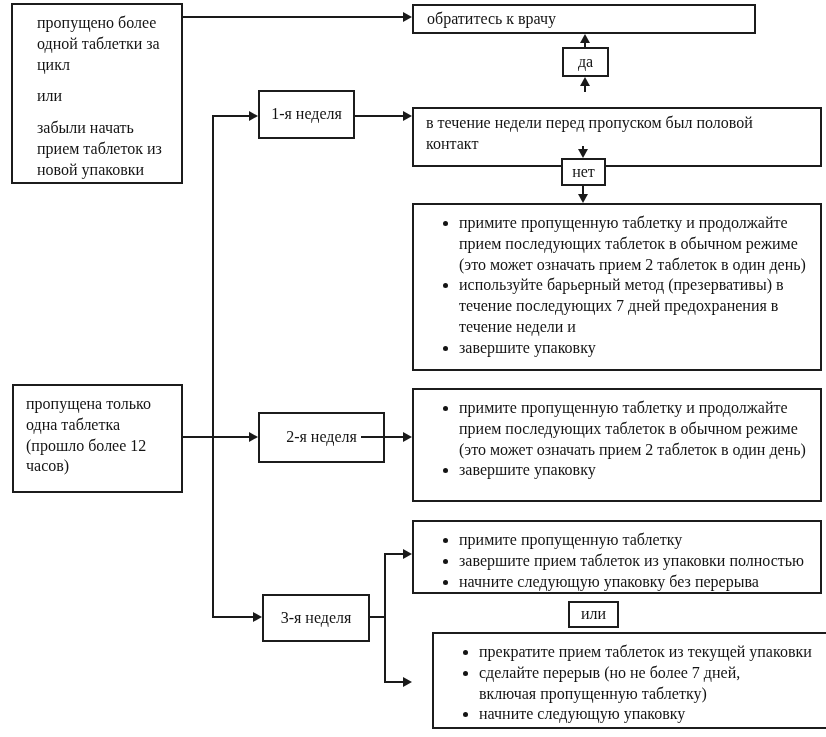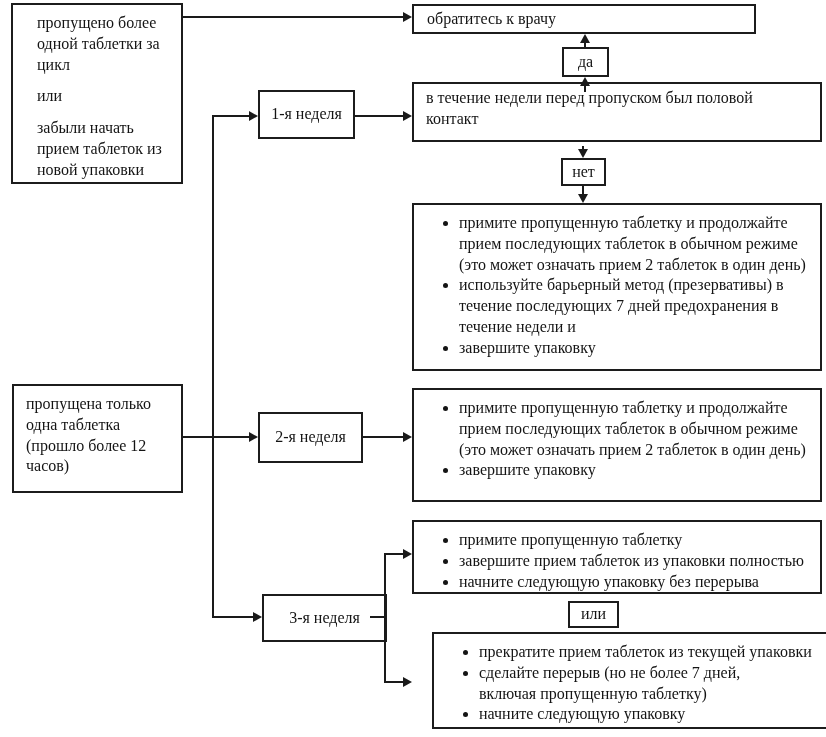--- a/index.html
+++ b/index.html
@@ -94,52 +94,52 @@
   </div>
 
   <div class="box tag" style="left:562px; top:47px; width:47px; height:30px;">
     <span>да</span>
   </div>
 
   <div class="box center" style="left:258px; top:90px; width:97px; height:49px;">
     <span>1-я неделя</span>
   </div>
 
-  <div class="box question" style="left:412px; top:82px; width:410px; height:60px;">
+  <div class="box question" style="left:412px; top:107px; width:410px; height:60px;">
     <span>в течение недели перед пропуском был половой контакт</span>
   </div>
 
   <div class="box tag" style="left:561px; top:158px; width:45px; height:28px;">
     <span>нет</span>
   </div>
 
   <div class="box" id="box-e" style="left:412px; top:203px; width:410px; height:168px;">
     <ul>
       <li class="list-item">примите пропущенную таблетку и продолжайте прием последующих таблеток в обычном режиме (это может означать прием 2 таблеток в один день)</li>
       <li class="list-item">используйте барьерный метод (презервативы) в течение последующих 7 дней предохранения в течение недели и</li>
       <li class="list-item">завершите упаковку</li>
     </ul>
   </div>
 
   <div class="box para-box" style="left:12px; top:384px; width:171px; height:109px;">
     <p>пропущена только одна таблетка (прошло более 12 часов)</p>
   </div>
 
-  <div class="box center" style="left:258px; top:412px; width:105px; height:51px;text-align:center;">
+  <div class="box center" style="left:258px; top:412px; width:127px; height:51px;text-align:center;">
     <span>2-я неделя</span>
   </div>
 
   <div class="box" id="box-h" style="left:412px; top:388px; width:410px; height:114px;">
     <ul>
       <li class="list-item">примите пропущенную таблетку и продолжайте прием последующих таблеток в обычном режиме (это может означать прием 2 таблеток в один день)</li>
       <li class="list-item">завершите упаковку</li>
     </ul>
   </div>
 
-  <div class="box center" style="left:262px; top:594px; width:125px; height:48px;">
+  <div class="box center" style="left:262px; top:594px; width:108px; height:48px;">
     <span>3-я неделя</span>
   </div>
 
   <div class="box" id="box-j" style="left:412px; top:520px; width:410px; height:74px;">
     <ul>
       <li class="list-item">примите пропущенную таблетку</li>
       <li class="list-item">завершите прием таблеток из упаковки полностью</li>
       <li class="list-item">начните следующую упаковку без перерыва</li>
     </ul>
   </div>

